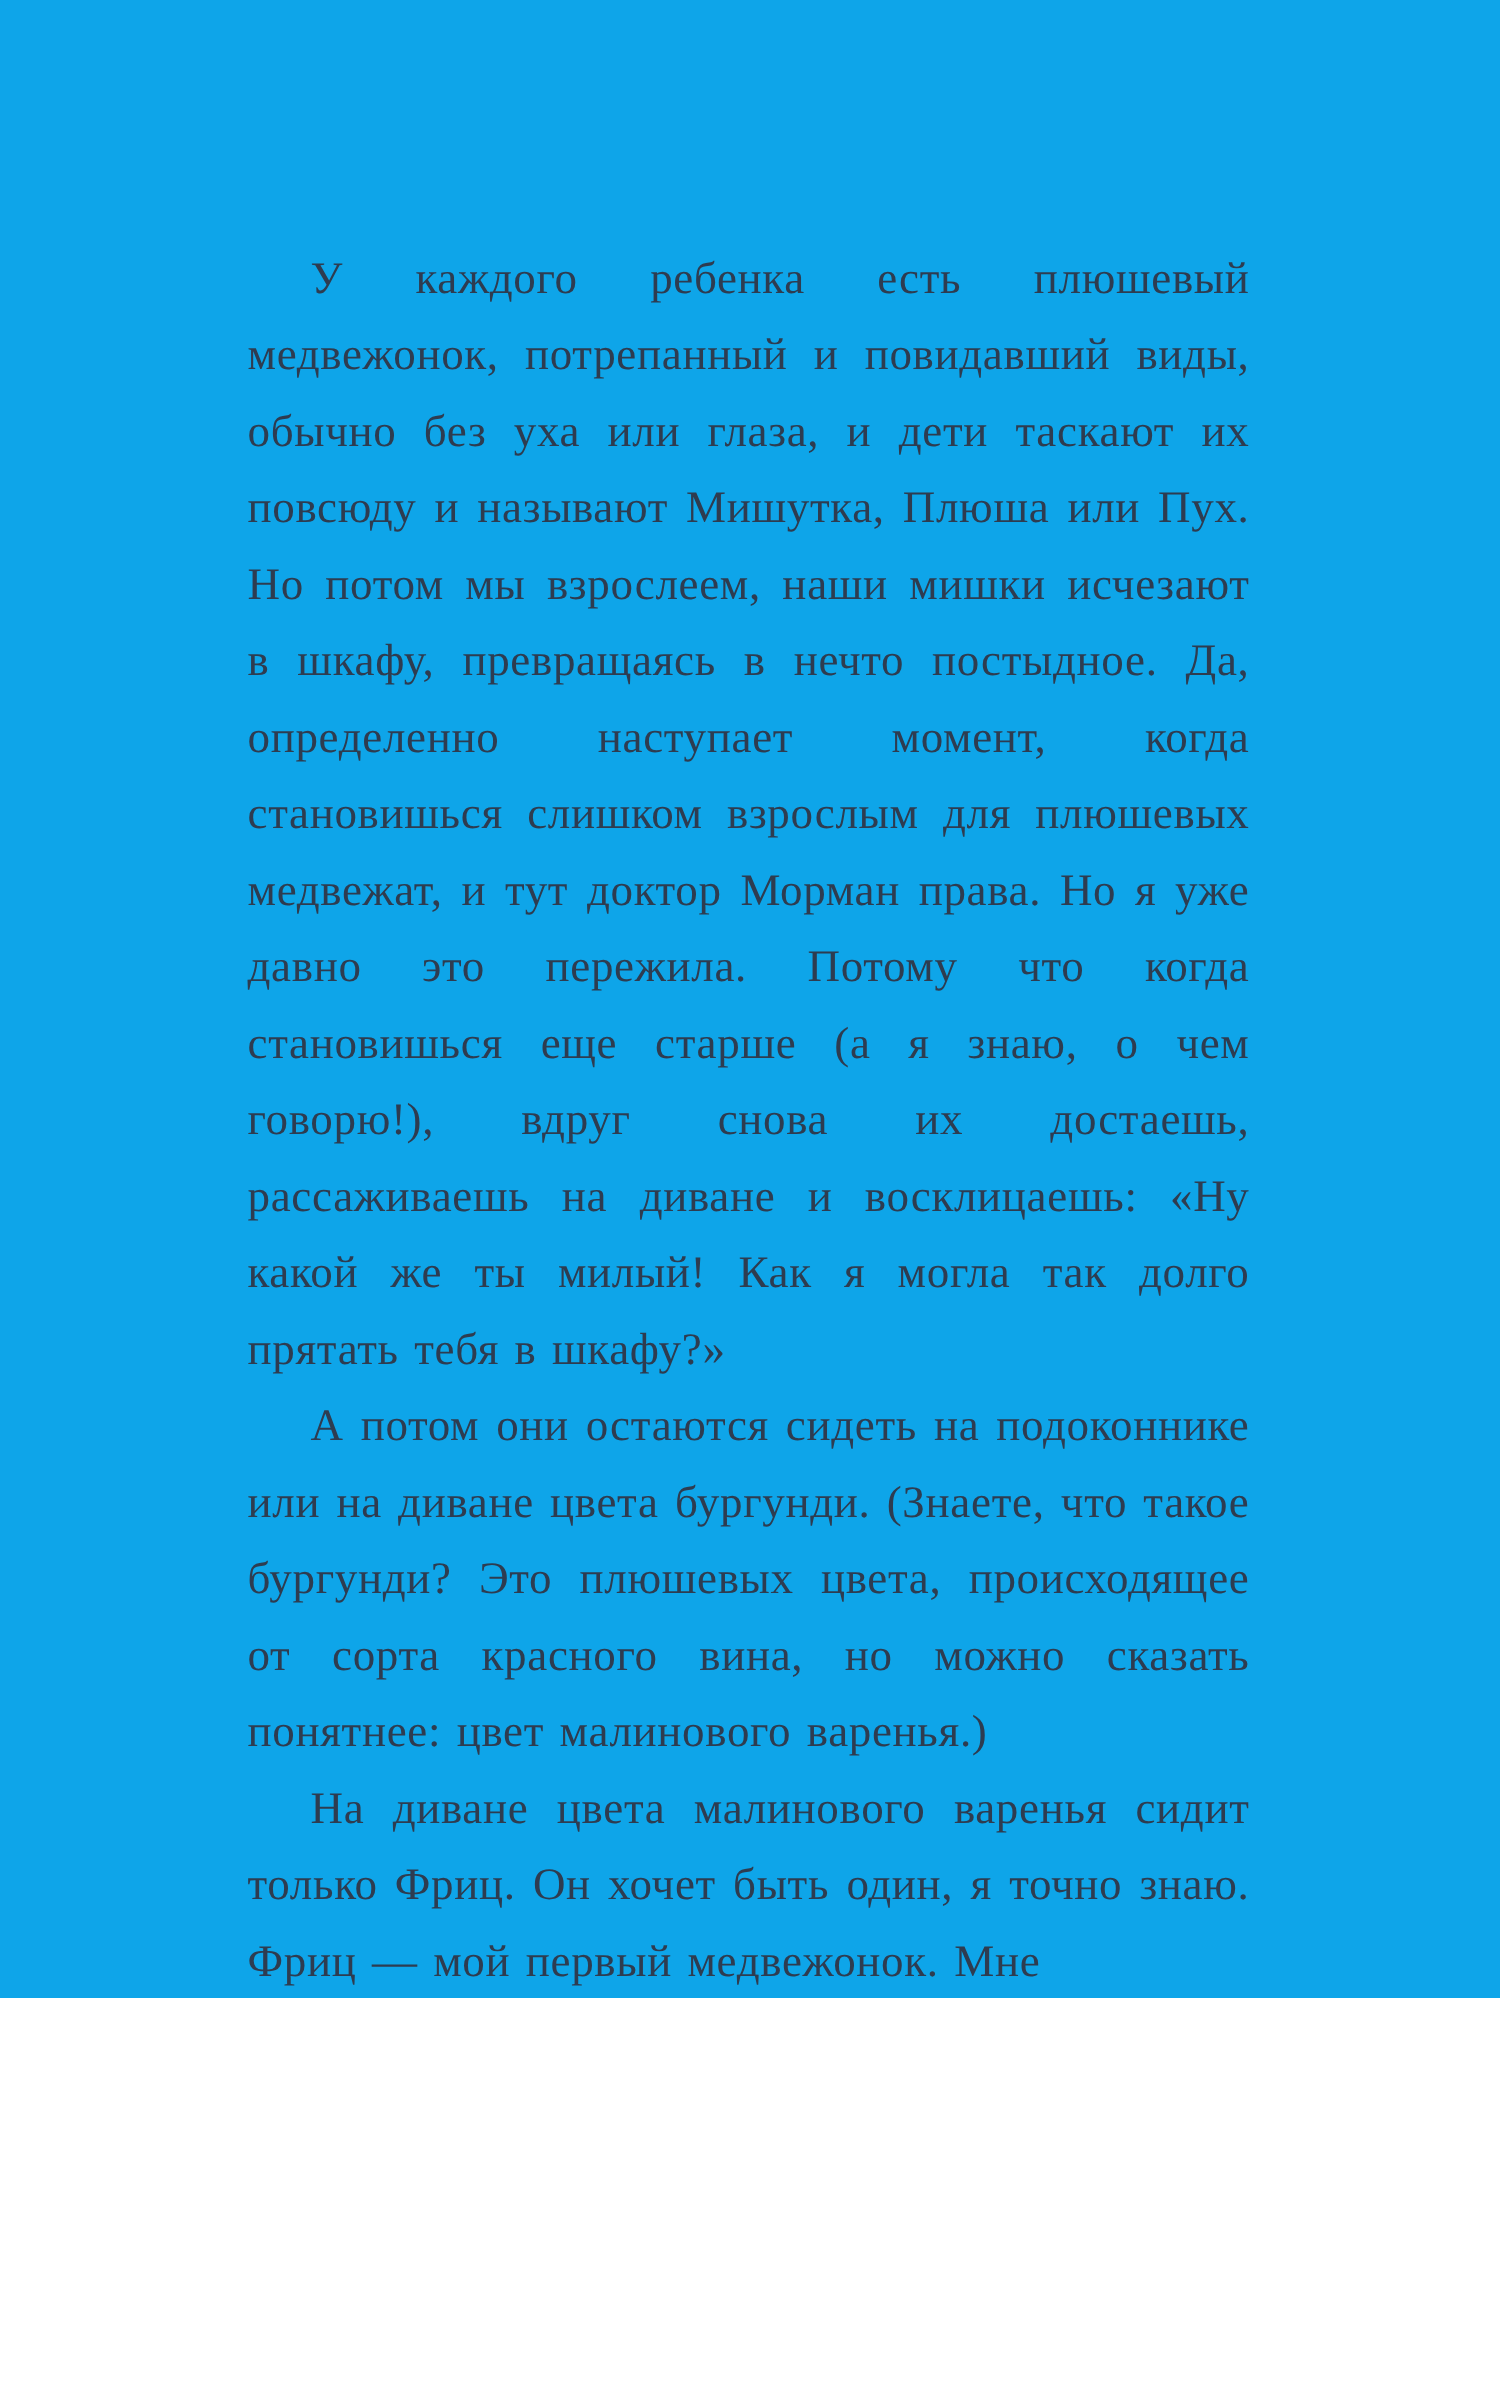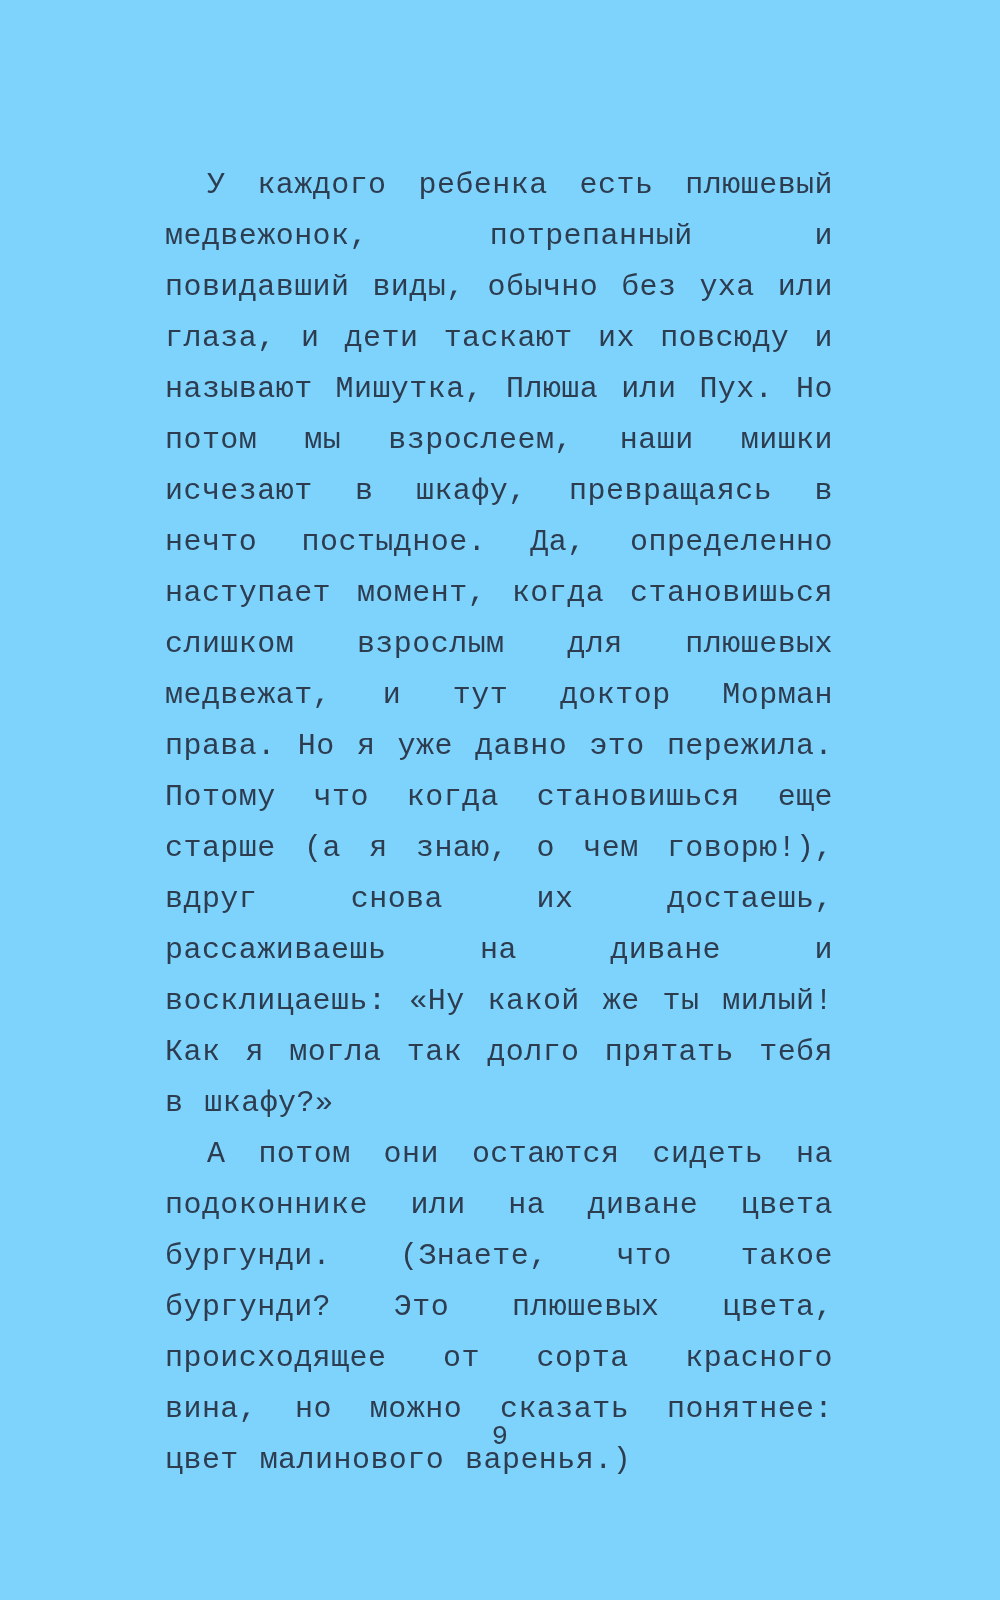--- a/index.html
+++ b/index.html
@@ -3,24 +3,24 @@
 <meta charset="utf-8">
 <style>
   html, body {
     margin: 0;
     padding: 0;
     background: #ffffff;
   }
   .page {
     position: relative;
     width: 1000px;
-    height: 1600px;
-    background: #7dd3fc;
+    height: 1332px;
+    background: #0ea5e9;
     overflow: hidden;
-    font-family: Liberation Mono, monospace;
+    font-family: Liberation Serif, serif;
   }
   .text-block {
     position: absolute;
     left: 165px;
     top: 160px;
     width: 668px;
   }
   .text-block p {
     margin: 0;
     padding: 0;
@@ -45,15 +45,16 @@
     letter-spacing: 0.02em;
   }
 </style>
 </head>
 <body>
 
 <div class="page">
   <div class="text-block">
     <p lang="ru">У каждого ребенка есть плюшевый медвежонок, потрепанный и повидавший виды, обычно без уха или глаза, и дети таскают их повсюду и называют Мишутка, Плюша или Пух. Но потом мы взрослеем, наши мишки исчезают в шкафу, превращаясь в нечто постыдное. Да, определенно наступает момент, когда становишься слишком взрослым для плюшевых медвежат, и тут доктор Морман права. Но я уже давно это пережила. Потому что когда становишься еще старше (а я знаю, о чем говорю!), вдруг снова их достаешь, рассаживаешь на диване и восклицаешь: «Ну какой же ты милый! Как я могла так долго прятать тебя в шкафу?»</p>
     <p lang="ru">А потом они остаются сидеть на подоконнике или на диване цвета бургунди. (Знаете, что такое бургунди? Это плюшевых цвета, происходящее от сорта красного вина, но можно сказать понятнее: цвет малинового варенья.)</p>
+    <p lang="ru">На диване цвета малинового варенья сидит только Фриц. Он хочет быть один, я точно знаю. Фриц — мой первый медвежонок. Мне</p>
   </div>
   <div class="page-number">9</div>
 </div>
 
 </body></html>

